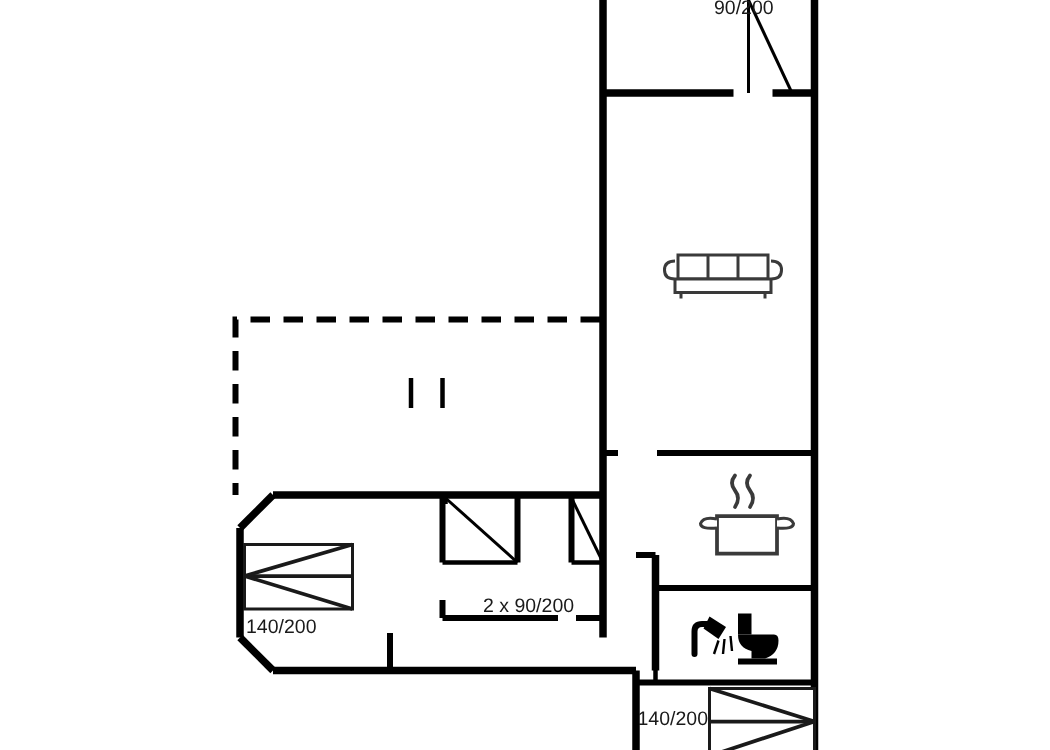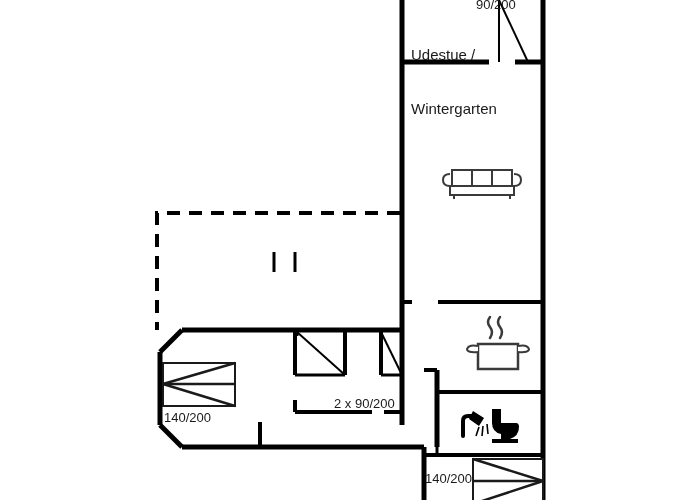--- a/index.html
+++ b/index.html
@@ -188,26 +188,22 @@
 
       <rect x="492" y="409" width="9" height="14" fill="#000000"></rect>
 
       <path d="M 492 423 L 516 423 q 3 0 3 4 q 0 9 -9 12 L 501 439 L 501 434 q -9 -2 -9 -11 Z" fill="#000000"></path>
 
       <rect x="492" y="439" width="26" height="4" fill="#000000"></rect>
     </g>
 
   </svg>
 
-  <div class="room-label" style="left:411px; top:10px;">
-    <div>Udestue /</div>
-    <div>Wintergarten</div>
-  </div>
 
   <div class="dim-label" style="left:476px; top:-3px;">90/200</div>
 
   <div class="dim-label" style="left:164px; top:410px;">140/200</div>
 
-  <div class="dim-label" style="left:322px; top:396px;margin-left:12px;">2 x 90/200</div>
+  <div class="dim-label" style="left:322px; top:396px;">2 x 90/200</div>
 
   <div class="dim-label" style="left:425px; top:471px;">140/200</div>
 
 </div>
 
 </body></html>

